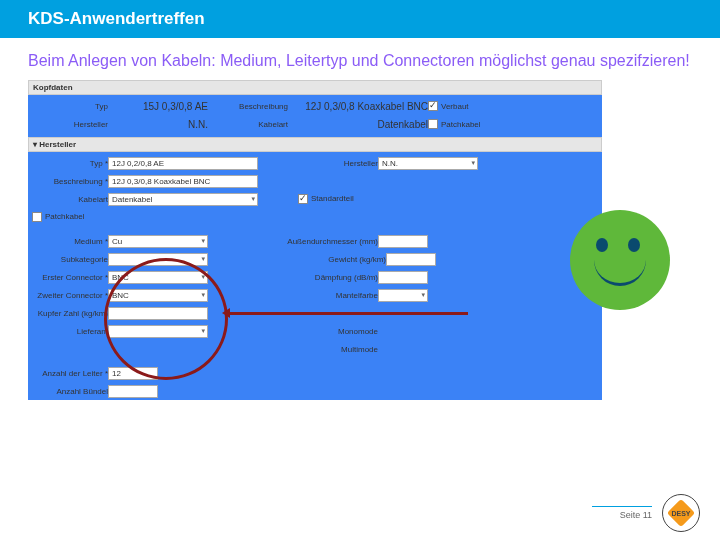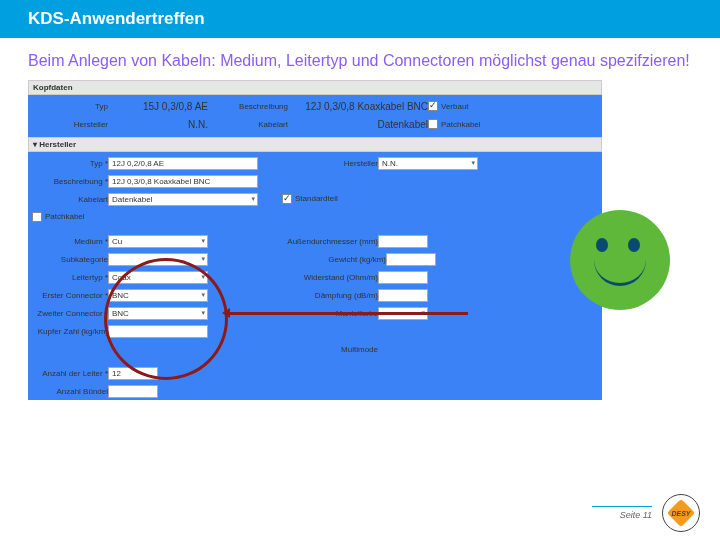--- a/index.html
+++ b/index.html
@@ -21,21 +21,21 @@
   .section-bar { background: #e6e6e6; border: 1px solid #ccc; font-size: 8px; font-weight: bold; padding: 2px 4px; margin: 4px 0 2px 0; }
   .blur { filter: blur(0.5px); }
   .oval-highlight { position: absolute; border: 3px solid #8b1a1a; border-radius: 50%; pointer-events: none; }
   .arrow-line { position: absolute; height: 3px; background: #8b1a1a; }
   .arrow-line::before { content: ""; position: absolute; left: -6px; top: -4px; border-right: 8px solid #8b1a1a; border-top: 5px solid transparent; border-bottom: 5px solid transparent; }
   .smiley { position: absolute; width: 100px; height: 100px; border-radius: 50%; background: #5fb83a; }
   .smiley .eye { position: absolute; width: 12px; height: 14px; background: #0a4a6e; border-radius: 50%; top: 28px; }
   .smiley .eye.l { left: 26px; }
   .smiley .eye.r { left: 58px; }
   .smiley .mouth { position: absolute; width: 52px; height: 32px; border: 3px solid #0a4a6e; border-top: none; border-left: none; border-right: none; border-radius: 0 0 50px 50px; top: 44px; left: 24px; }
-  .footer { position: absolute; bottom: 8px; right: 20px; display: flex; align-items: center; gap: 10px; font-style: italic; }
+  .footer { position: absolute; bottom: 8px; right: 20px; display: flex; align-items: center; gap: 10px; }
   .footer-text { font-size: 9px; color: #666; border-top: 1px solid #00a0e0; padding-top: 3px; width: 60px; text-align: right; }
   .logo { width: 38px; height: 38px; border: 1.5px solid #444; border-radius: 50%; display: flex; align-items: center; justify-content: center; font-size: 7px; font-weight: bold; color: #444; position: relative; }
   .logo::before { content: ""; position: absolute; width: 20px; height: 20px; background: #f59a1b; border-radius: 3px; transform: rotate(45deg); z-index: -1; }
 </style>
 </head>
 <body>
 
 <div class="top-bar">
   <span>KDS-Anwendertreffen</span>
 </div>
@@ -80,50 +80,41 @@
       <div class="inp" style="width:150px">
           <span>12J 0,3/0,8 Koaxkabel BNC</span>
         </div>
     </div>
     <div class="row">
       <div class="lbl">Kabelart</div>
       <div class="inp" style="width:150px">
           <span>Datenkabel</span>
           <span class="caret">▾</span>
         </div>
-      <div style="margin-left:24px"><span class="cb checked"></span><span class="blur">Standardteil</span></div>
+      <div style="margin-left:40px"><span class="cb checked"></span><span class="blur">Standardteil</span></div>
     </div>
     <div class="row">
       <div style="padding-left:4px"><span class="cb"></span><span class="blur">Patchkabel</span></div>
     </div>
     <div style="height:6px"></div>
     <div class="row">
       <div class="lbl">Medium *</div>
       <div class="inp">
           <span>Cu</span>
           <span class="caret">▾</span>
         </div>
       <div class="lbl" style="width:130px;margin-left:40px">Außendurchmesser (mm)</div>
       <div class="inp small"></div>
     </div>
     <div class="row">
       <div class="lbl">Subkategorie</div>
       <div class="inp">
           <span class="caret">▾</span>
         </div>
       <div class="lbl" style="width:130px;margin-left:48px">Gewicht (kg/km)</div>
-      <div class="inp small"></div>
-    </div>
-    <div class="row">
-      <div class="lbl">Leitertyp *</div>
-      <div class="inp">
-          <span>Coax</span>
-          <span class="caret">▾</span>
-        </div>
-      <div class="lbl" style="width:130px;margin-left:40px">Widerstand (Ohm/m)</div>
       <div class="inp small"></div>
     </div>
     <div class="row">
       <div class="lbl">Erster Connector *</div>
       <div class="inp">
           <span>BNC</span>
           <span class="caret">▾</span>
         </div>
       <div class="lbl" style="width:130px;margin-left:40px">Dämpfung (dB/m)</div>
       <div class="inp small"></div>
@@ -135,20 +126,27 @@
           <span class="caret">▾</span>
         </div>
       <div class="lbl" style="width:130px;margin-left:40px">Mantelfarbe</div>
       <div class="inp small">
           <span class="caret">▾</span>
         </div>
     </div>
     <div class="row">
       <div class="lbl">Kupfer Zahl (kg/km)</div>
       <div class="inp"></div>
+    </div>
+    <div class="row">
+      <div class="lbl">Lieferant</div>
+      <div class="inp">
+          <span class="caret">▾</span>
+        </div>
+      <div class="lbl" style="width:130px;margin-left:40px">Monomode</div>
     </div>
     <div class="row">
       <div class="lbl"></div>
       <div style="width:100px"></div>
       <div class="lbl" style="width:130px;margin-left:40px">Multimode</div>
     </div>
     <div style="height:6px"></div>
     <div class="row">
       <div class="lbl">Anzahl der Leiter *</div>
       <div class="inp small">

